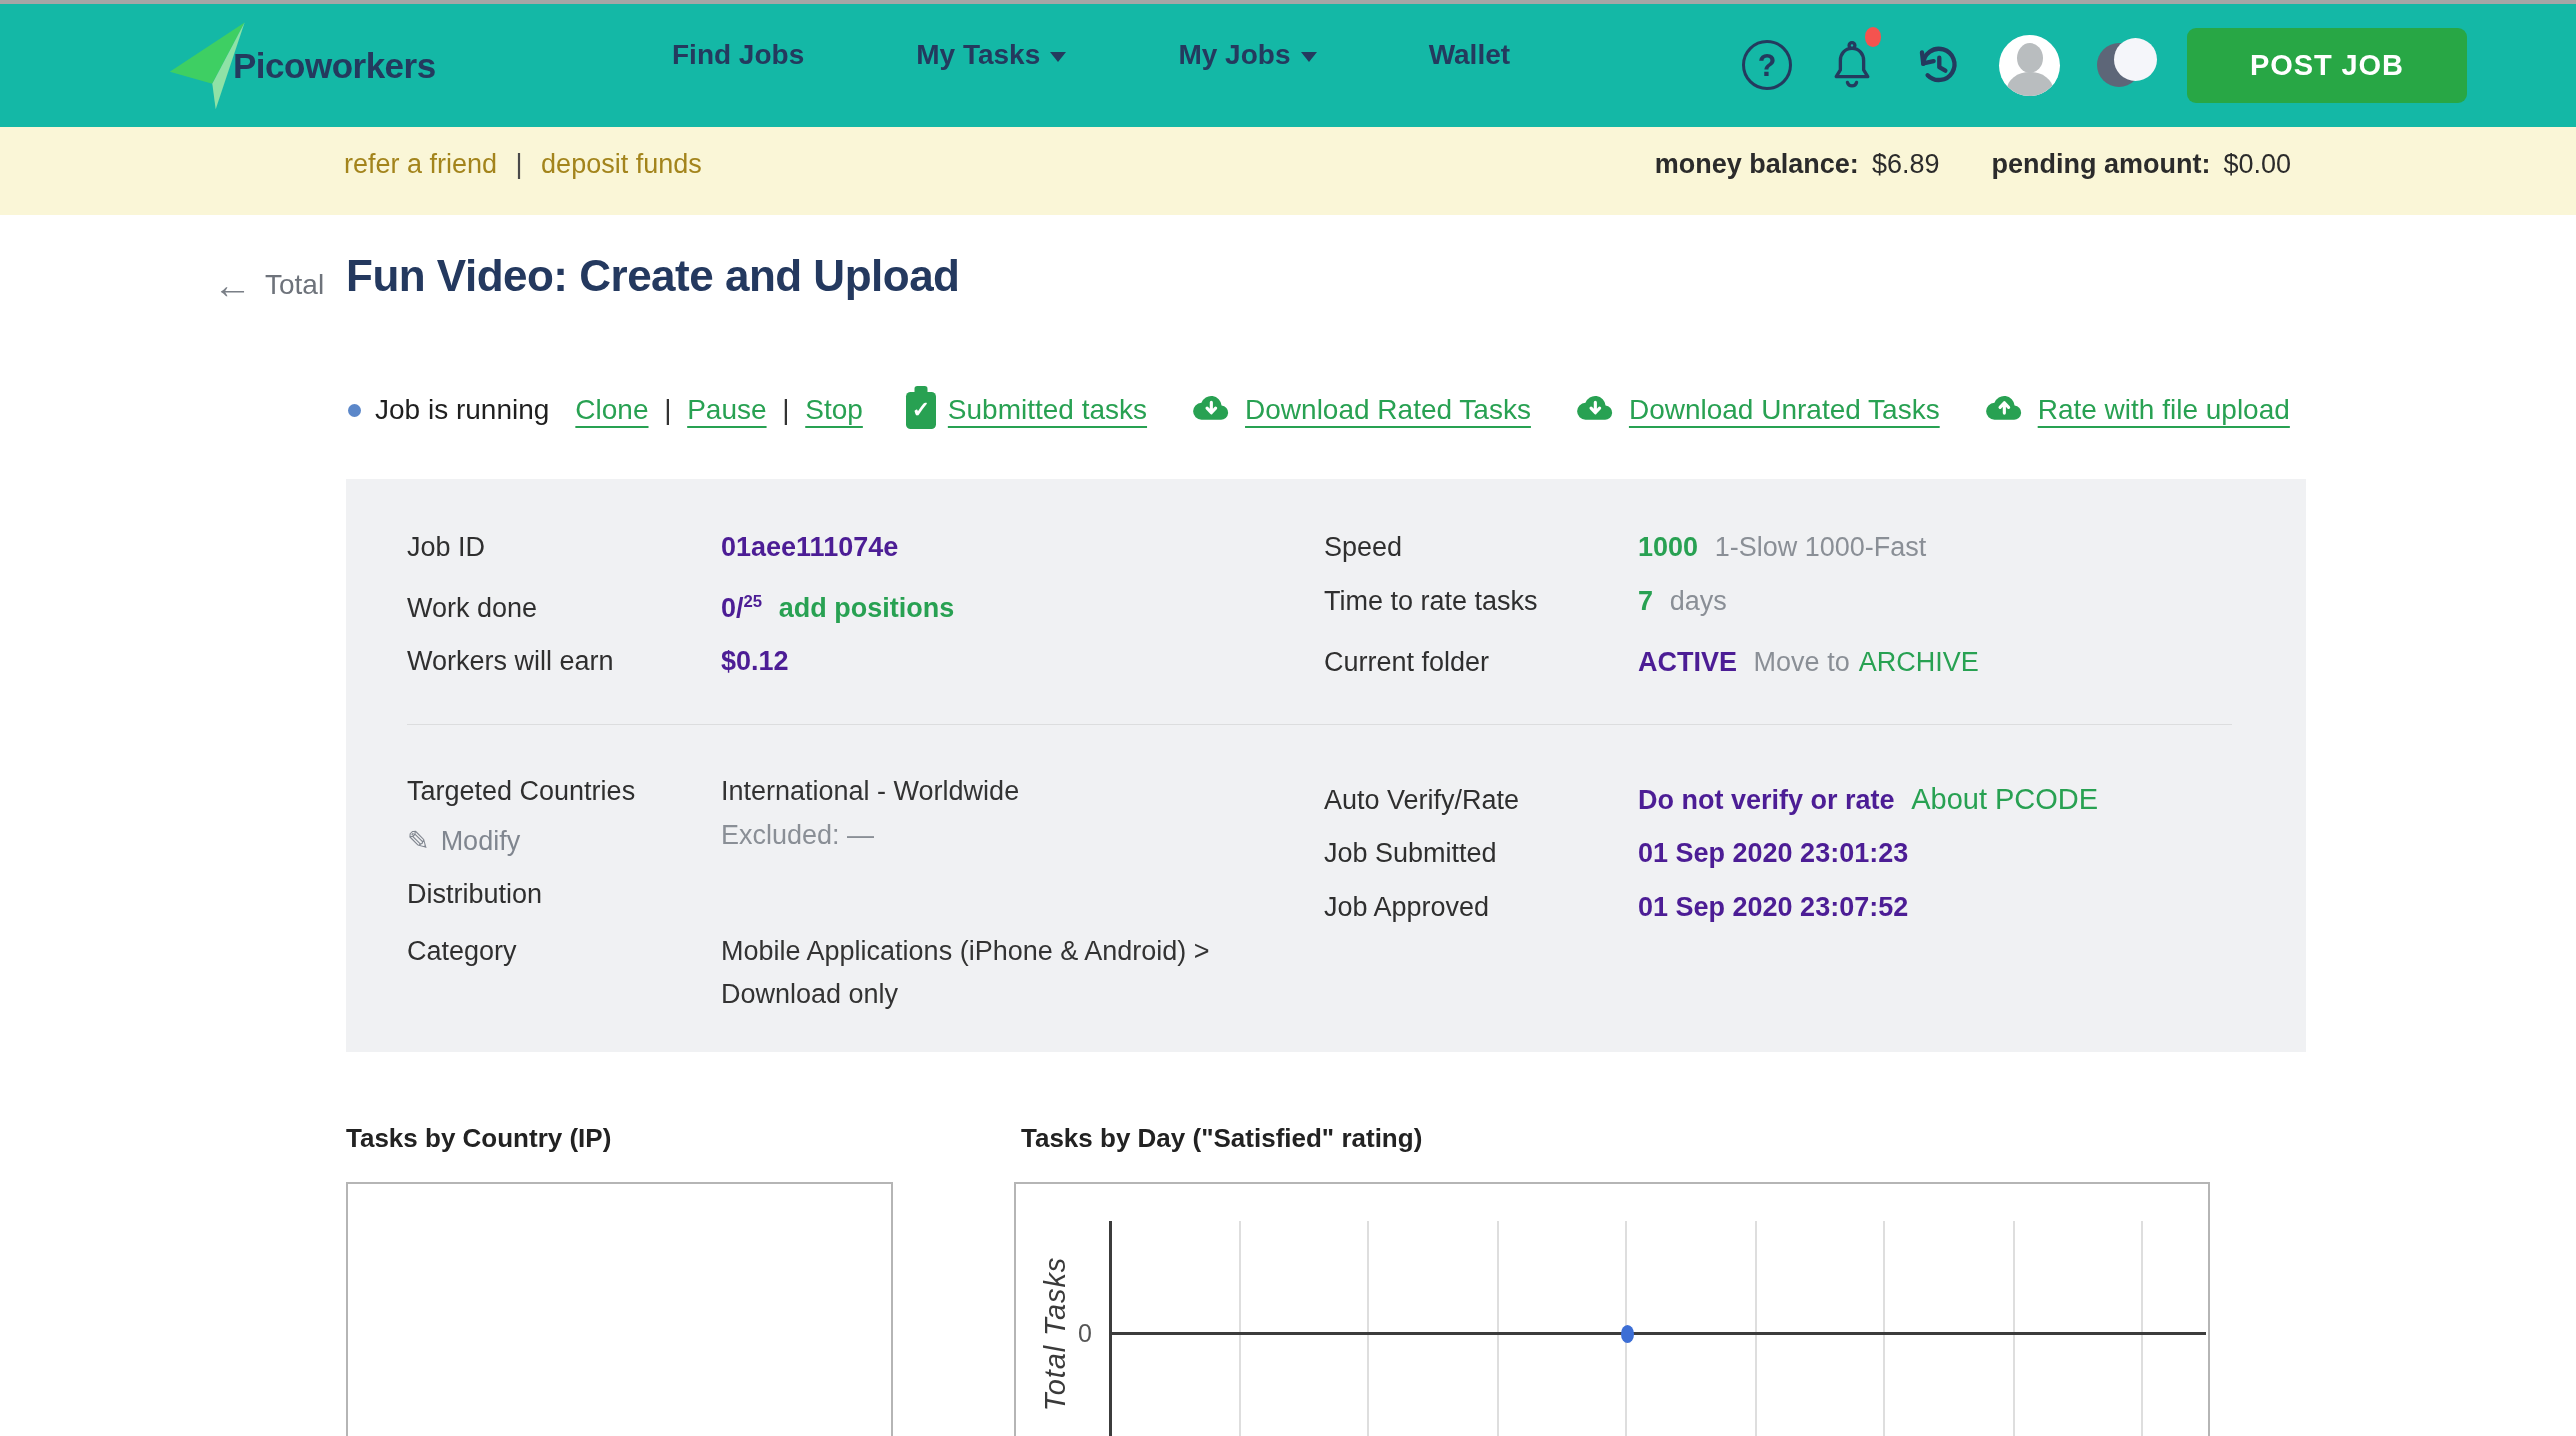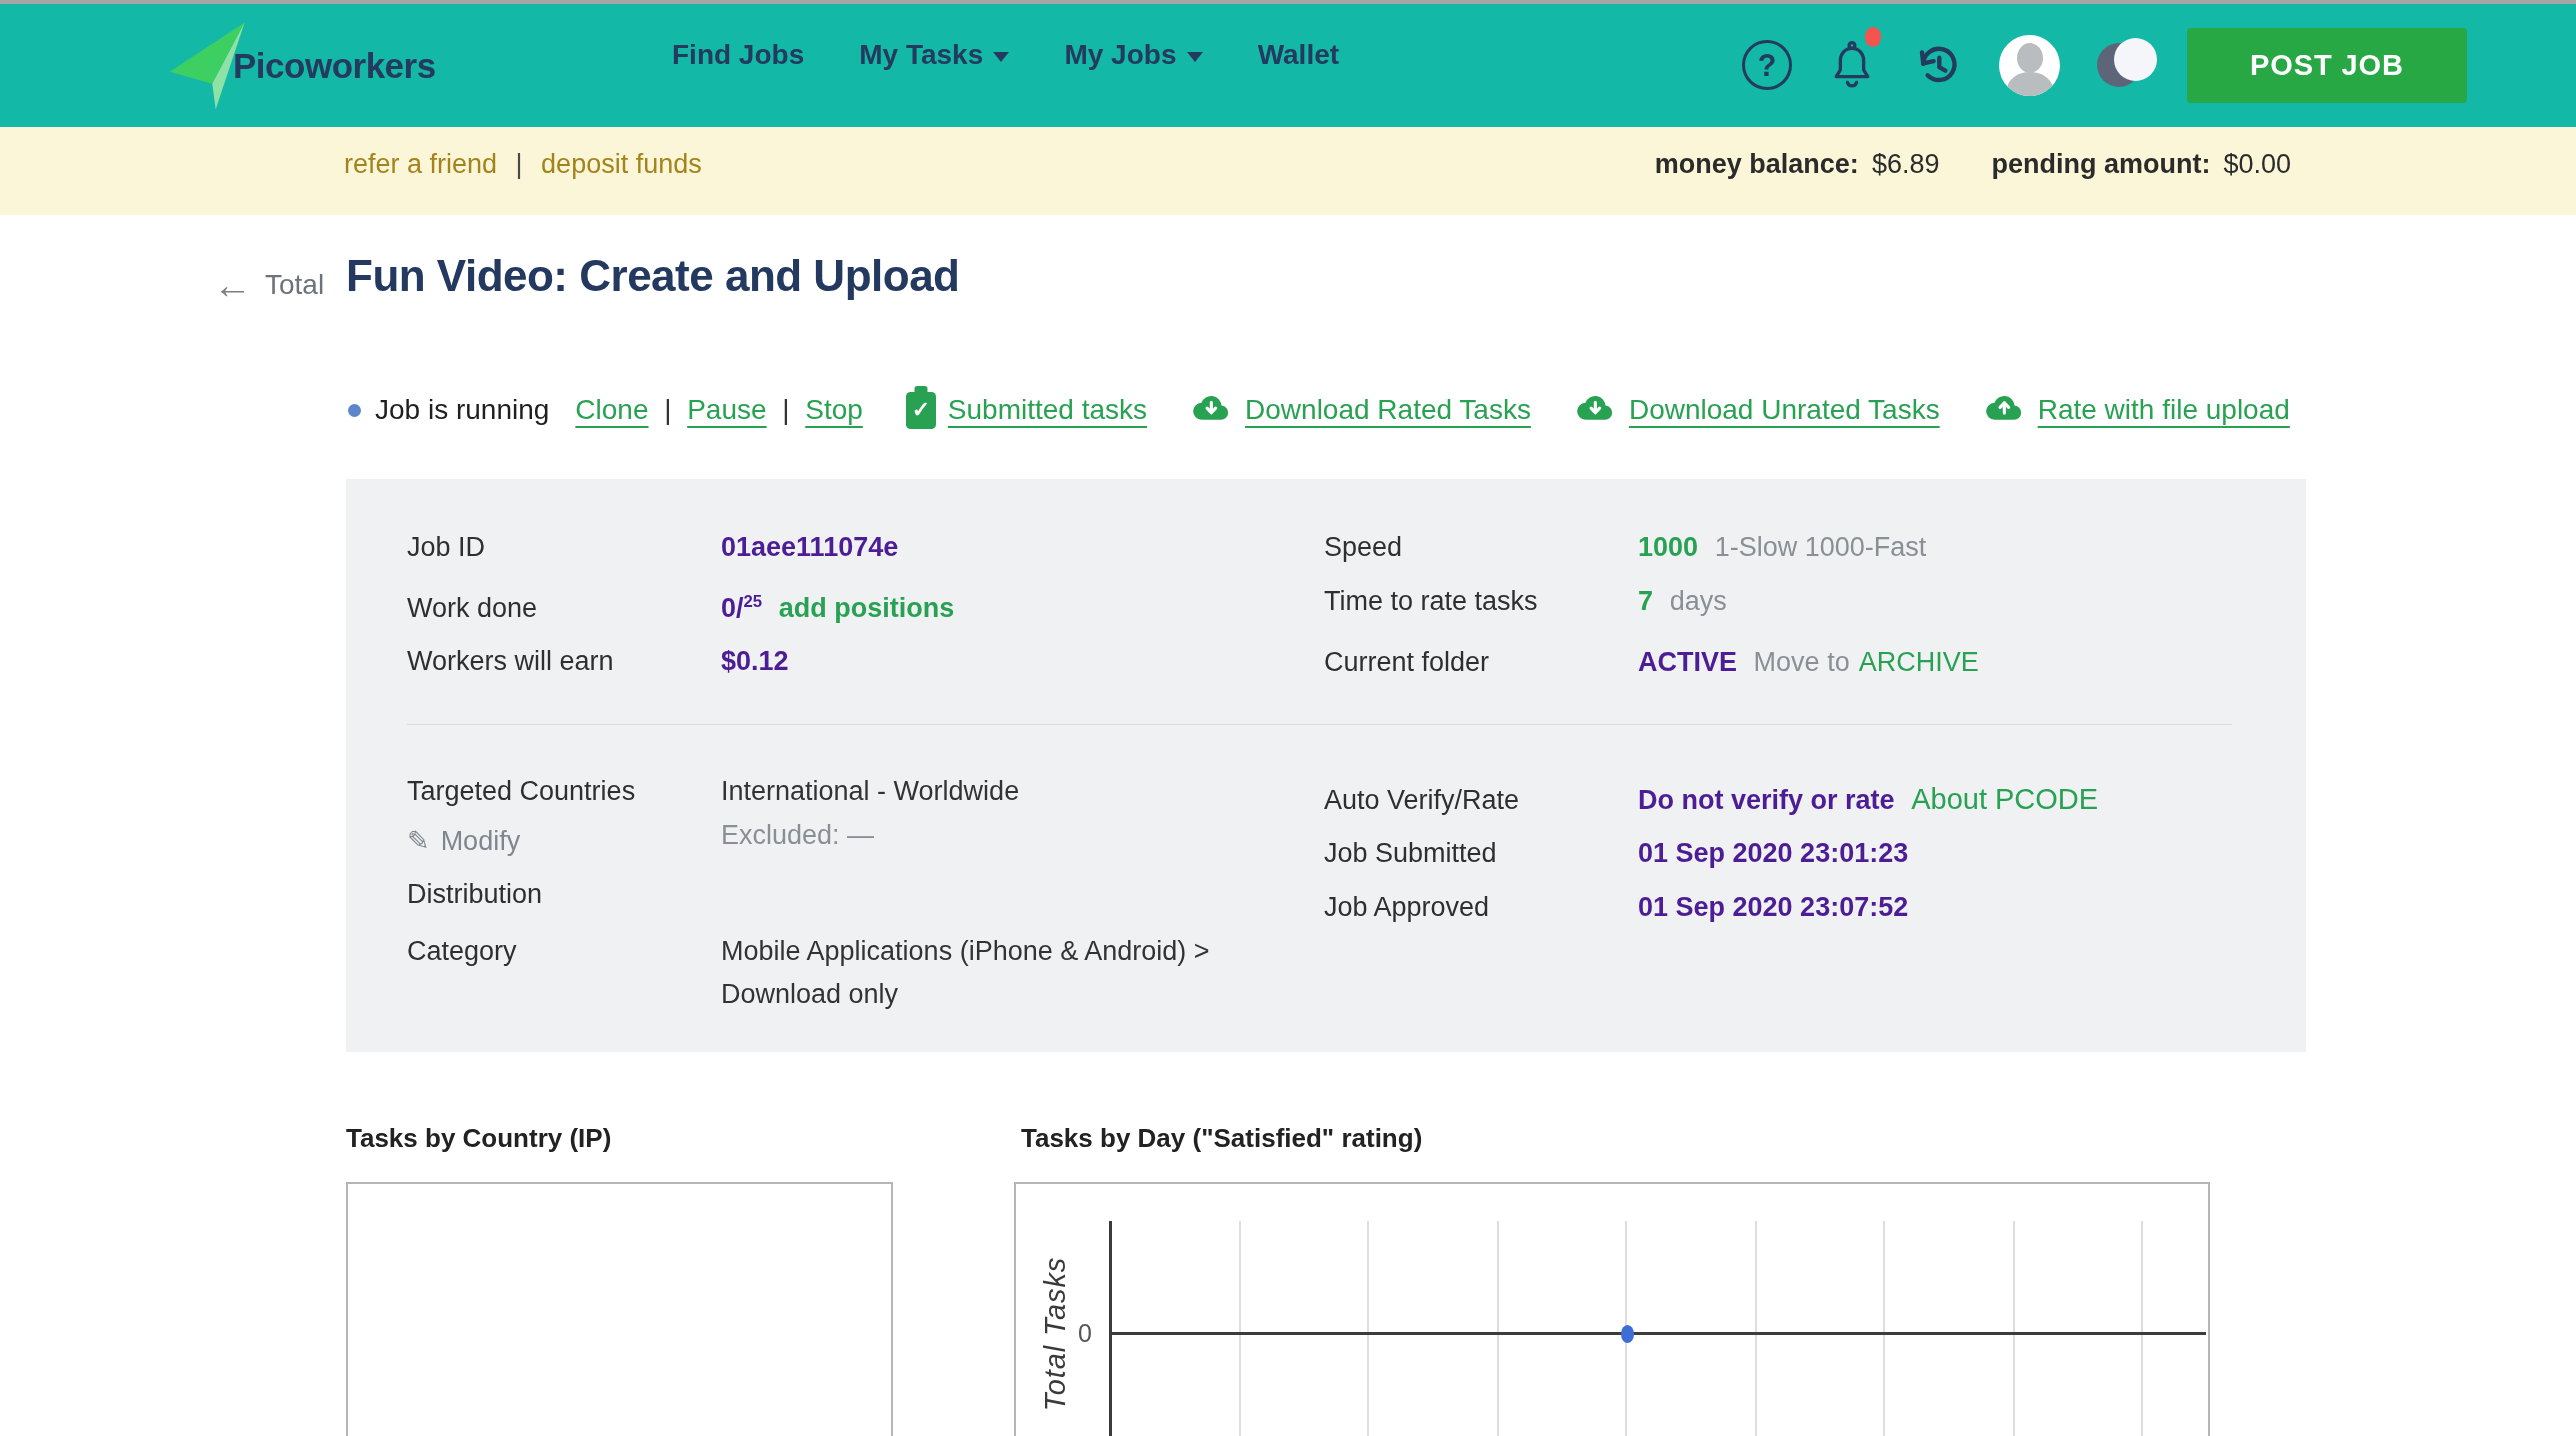--- a/index.html
+++ b/index.html
@@ -5,35 +5,35 @@
   * { margin:0; padding:0; box-sizing:border-box; }
   html,body { width:2576px; height:1437px; overflow:hidden; background:#fff;
     font-family:"Liberation Sans", sans-serif; position:relative; }
 
   .topstrip { position:absolute; top:0; left:0; right:0; height:3.7px; background:#a6a6a6; }
 
   
   .navbar { position:absolute; top:3.7px; left:0; right:0; height:123px; background:#14b8a6;text-decoration:underline; }
   .brand { position:absolute; left:163px; top:15px; display:flex; align-items:center; cursor:pointer; }
   .brand-text { font-size:35px; font-weight:700; color:#243a5e; letter-spacing:-0.5px; margin-left:-15px; }
-  .nav { position:absolute; left:672px; top:0; height:102px; display:flex; align-items:center; gap:55px; }
+  .nav { position:absolute; left:672px; top:0; height:102px; display:flex; align-items:center; gap:112px; }
   .nav-item { display:flex; align-items:center; gap:10.2px; font-size:28px; font-weight:600; color:#243a5e; cursor:pointer; }
   .caret { width:0; height:0; border-left:8.3px solid transparent; border-right:8.3px solid transparent; border-top:10.2px solid #243a5e; margin-top:4.6px; }
   .hicons { position:absolute; left:1742px; top:0; height:123px; display:flex; align-items:center; gap:35px; }
   .icon-help { width:50px; height:50px; border:3.7px solid #243a5e; border-radius:50%; display:flex; align-items:center; justify-content:center; font-size:30.5px; font-weight:700; color:#243a5e; cursor:pointer; }
   .icon-bell { position:relative; width:50px; height:54px; cursor:pointer; }
   .bell-badge { position:absolute; top:-11px; right:-3.7px; width:15.7px; height:19.4px; border-radius:50%; background:#f4534f; }
   .icon-history { width:52px; height:52px; cursor:pointer; }
   .avatar { width:61px; height:61px; border-radius:50%; background:#fff; position:relative; overflow:hidden; cursor:pointer; }
   .avatar .head { position:absolute; left:50%; top:8.3px; transform:translateX(-50%); width:26px; height:30px; border-radius:50%; background:#b9bdbf; }
   .avatar .body { position:absolute; left:50%; bottom:-11px; transform:translateX(-50%); width:46px; height:35px; border-radius:50% 50% 0 0; background:#b9bdbf; }
   .icon-moon { width:48px; height:48px; position:relative; cursor:pointer; }
   .moon-full { position:absolute; inset:1.8px; border-radius:50%; background:#5d6678; }
   .moon-cut { position:absolute; top:-3.7px; left:18.5px; width:43px; height:43px; border-radius:50%; background:#f5f6fa; }
-  .postjob { position:absolute; left:2187px; top:24px; width:280px; height:75px; background:#28a745; color:#fff; font-size:29px; font-weight:700; letter-spacing:0.9px; border:none; border-radius:4px; display:flex; align-items:center; justify-content:center; cursor:pointer; }
+  .postjob { position:absolute; left:2187px; top:24px; width:280px; height:75px; background:#28a745; color:#fff; font-size:29px; font-weight:700; letter-spacing:0.9px; border:none; border-radius:9px; display:flex; align-items:center; justify-content:center; cursor:pointer; }
 
   
   .topbar { position:absolute; top:127px; left:0; right:0; height:88px; background:#faf6d7; }
   .topbar-left { position:absolute; left:344px; top:0; height:75px; display:flex; align-items:center; gap:18.5px; font-size:27px; }
   .gold-link { color:#a3841c; cursor:pointer; }
   .tb-sep { color:#4a4a4a; }
   .topbar-right { position:absolute; right:285px; top:0; height:75px; display:flex; align-items:center; font-size:27px; color:#2b2b2b; }
   .tb-label { font-weight:700; }
   .tb-val { margin-left:13px; font-weight:500; }
   .tb-gap { width:52px; }

